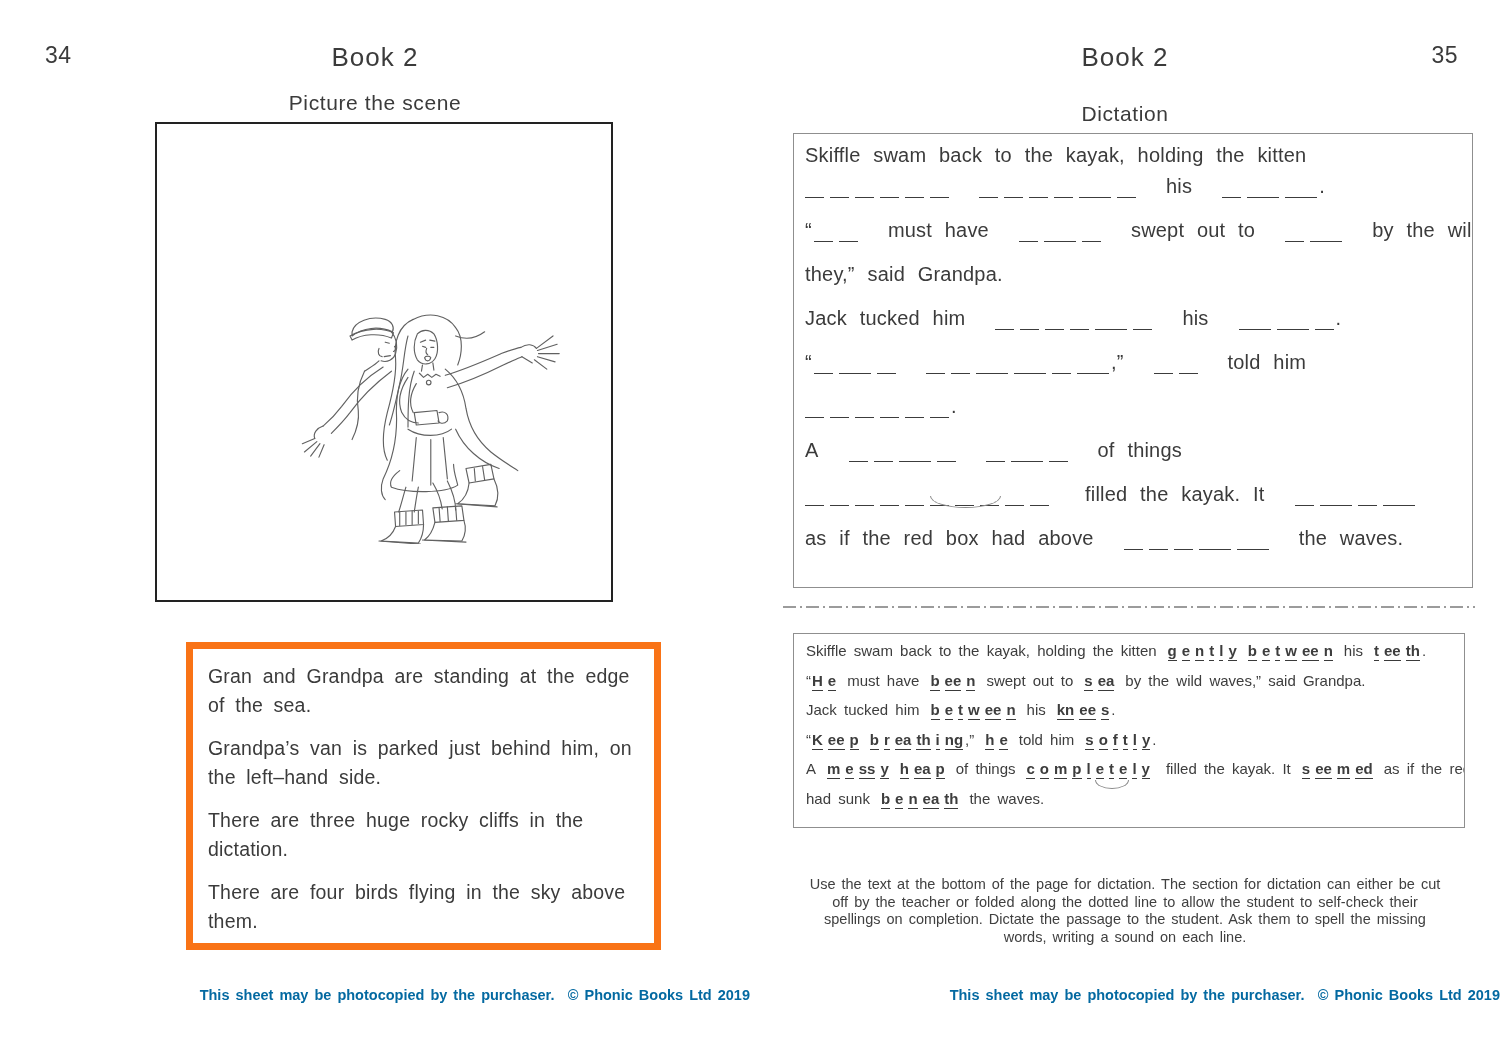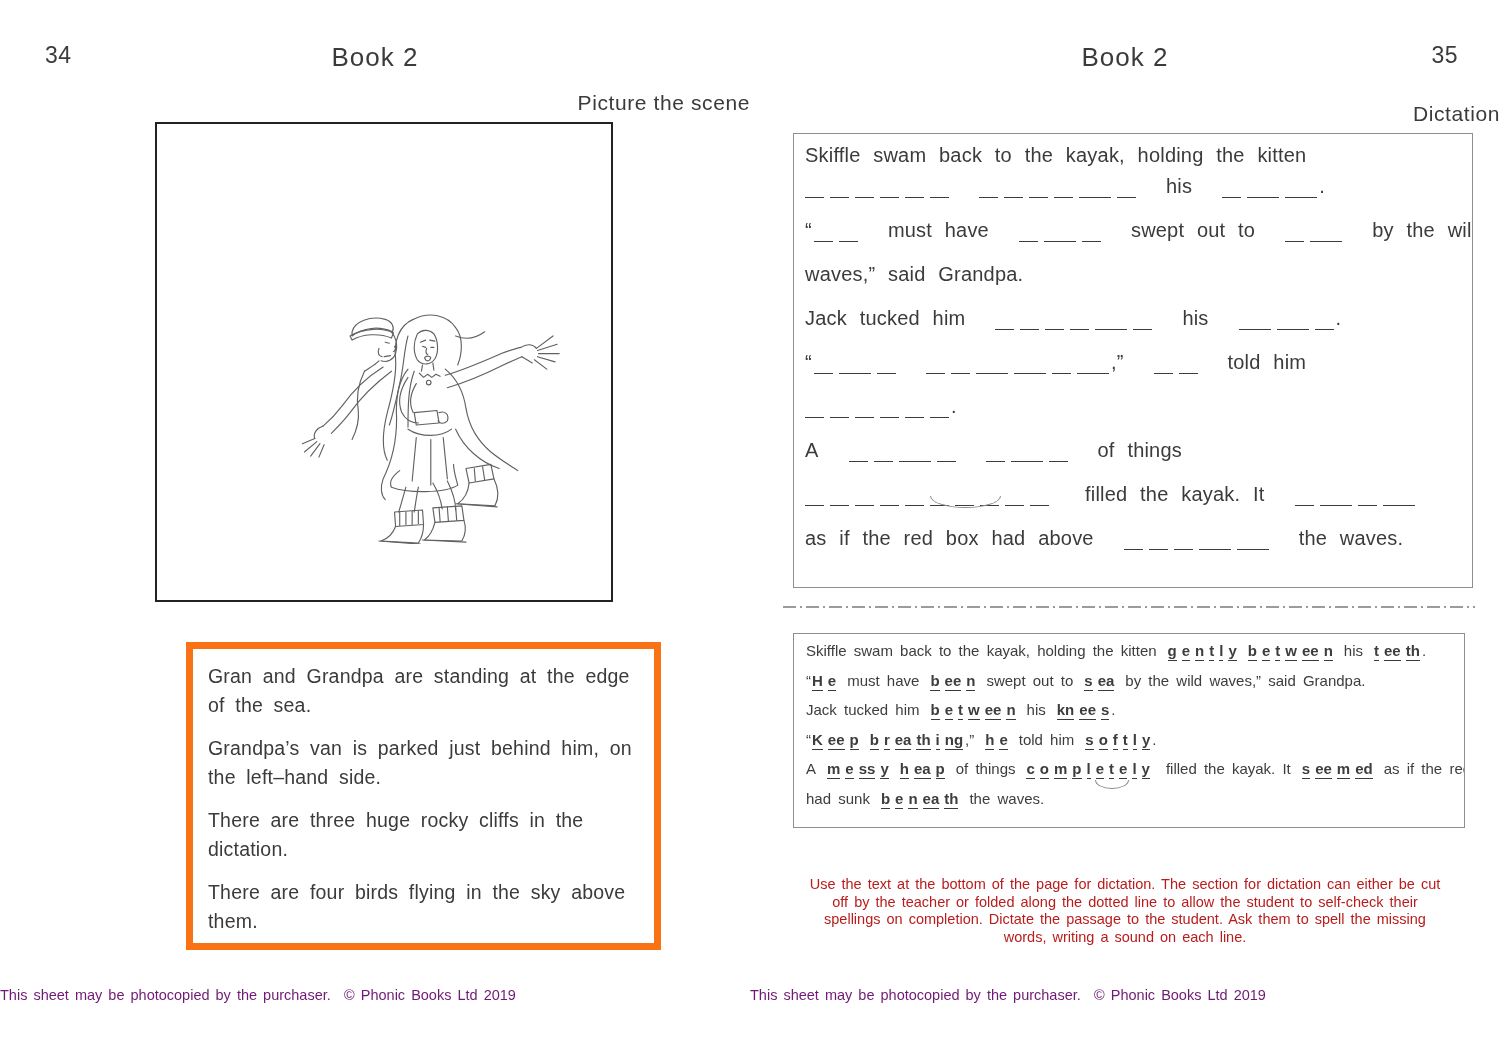--- a/index.html
+++ b/index.html
@@ -11,44 +11,44 @@
   .page { position:absolute; top:0; width:750px; height:1061px; }
   #page-left  { left:0; }
   #page-right { left:750px; }
 
   .pagenum { position:absolute; top:42px; font-size:23px; letter-spacing:.5px; }
   #pn-left  { left:45px; }
   #pn-right { right:42px; }
 
   .booktitle { position:absolute; top:42px; left:0; width:100%; text-align:center;
                font-size:26px; letter-spacing:1px; }
-  .subtitle  { position:absolute; left:0; width:100%; text-align:right;
+  .subtitle  { position:absolute; left:0; width:100%; text-align:center;
                font-size:21px; letter-spacing:.6px; }
   #subtitle-left  { top:91px; }
   #subtitle-right { top:102px; }
 
   
   #picture-frame { position:absolute; left:155px; top:122px; width:454px; height:476px;
                    border:2px solid #222; background:#fff; }
   #scene-art { position:absolute; left:135px; top:180px; width:290px; height:240px; }
   #scene-art path, #scene-art circle { fill:none; stroke:#616161; stroke-width:1.1;
                    stroke-linecap:round; stroke-linejoin:round; }
 
   #scene-box { position:absolute; left:150px; top:642px; width:431px; height:268px;
                border:7px solid #f97316; padding:13px 15px;margin-left:36px; }
   #scene-box p { margin:0 0 14px 0; font-size:19.5px; line-height:29px;
                  word-spacing:5px; letter-spacing:.2px; }
 
-  .teacher-note { font-size:14.5px; line-height:17.5px; color:#b91c1c; word-spacing:2px; }
+  .teacher-note { font-size:14.5px; line-height:17.5px; color:#404040; word-spacing:2px; }
   #note-left  { position:absolute; left:88px;  top:924px; width:562px; text-align:justify; }
   #note-right { position:absolute; left:55px;  top:876px; width:640px; text-align:center; }
   #note-line  { margin-top:1px; }
 
-  .photocopy-footer { position:absolute; top:987px; left:0; width:100%; text-align:left;
-                      font-size:14.5px; color:#701a75; word-spacing:2px; }
+  .photocopy-footer { position:absolute; top:987px; left:0; width:100%; text-align:right;
+                      font-size:14.5px; color:#0369a1; word-spacing:2px;font-weight:bold; }
 
   
   #dictation-box { position:absolute; left:43px; top:133px; width:656px; height:443px;
                    border:1px solid #8f8f8f; padding:10px 11px 0 11px; overflow:hidden; }
   .dline { display:flex; align-items:baseline; height:44px; white-space:nowrap;
            font-size:20px; letter-spacing:.2px; }
   .dline:first-child { height:31px; }
   .dline::before { content:"\200B"; }
   .dline > * { margin-right:30px; }
   .dline > *:last-child { margin-right:0; }
@@ -186,21 +186,21 @@
         </div>
         <div class="dline">
           <span class="bword"><span class="affix">“</span><span class="blank short"></span><span class="blank short"></span></span>
           <span class="txt">must have</span>
           <span class="bword"><span class="blank short"></span><span class="blank long"></span><span class="blank short"></span></span>
           <span class="txt">swept out to</span>
           <span class="bword"><span class="blank short"></span><span class="blank long"></span></span>
           <span class="txt">by the wild</span>
         </div>
         <div class="dline">
-          <span class="txt">waves,” said Grandpa.</span>
+          <span class="txt">they,” said Grandpa.</span>
         </div>
         <div class="dline">
           <span class="txt">Jack tucked him</span>
           <span class="bword"><span class="blank short"></span><span class="blank short"></span><span class="blank short"></span><span class="blank short"></span><span class="blank long"></span><span class="blank short"></span></span>
           <span class="txt">his</span>
           <span class="bword"><span class="blank long"></span><span class="blank long"></span><span class="blank short"></span><span class="affix">.</span></span>
         </div>
         <div class="dline">
           <span class="bword"><span class="affix">“</span><span class="blank short"></span><span class="blank long"></span><span class="blank short"></span></span>
           <span class="bword"><span class="blank short"></span><span class="blank short"></span><span class="blank long"></span><span class="blank long"></span><span class="blank short"></span><span class="blank long"></span><span class="affix">,”</span></span>

